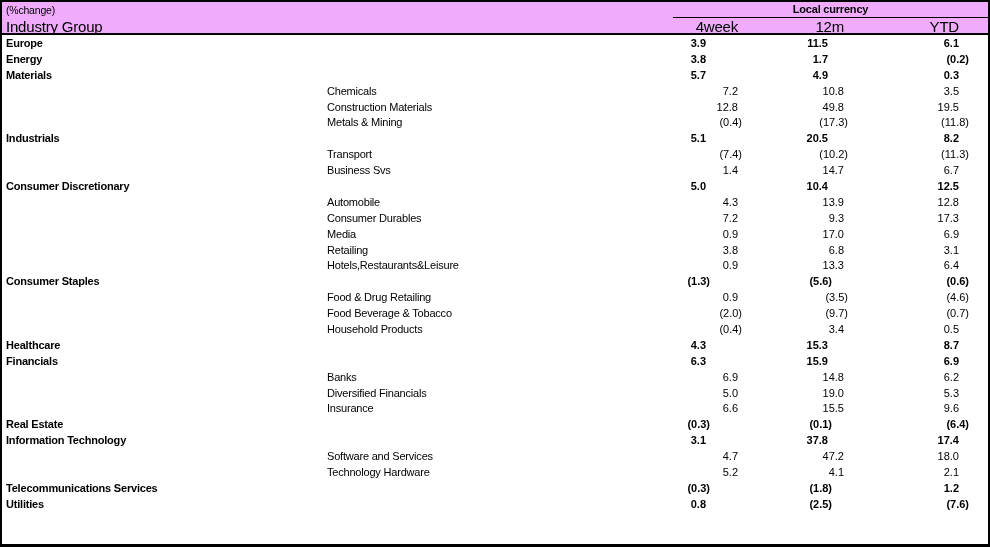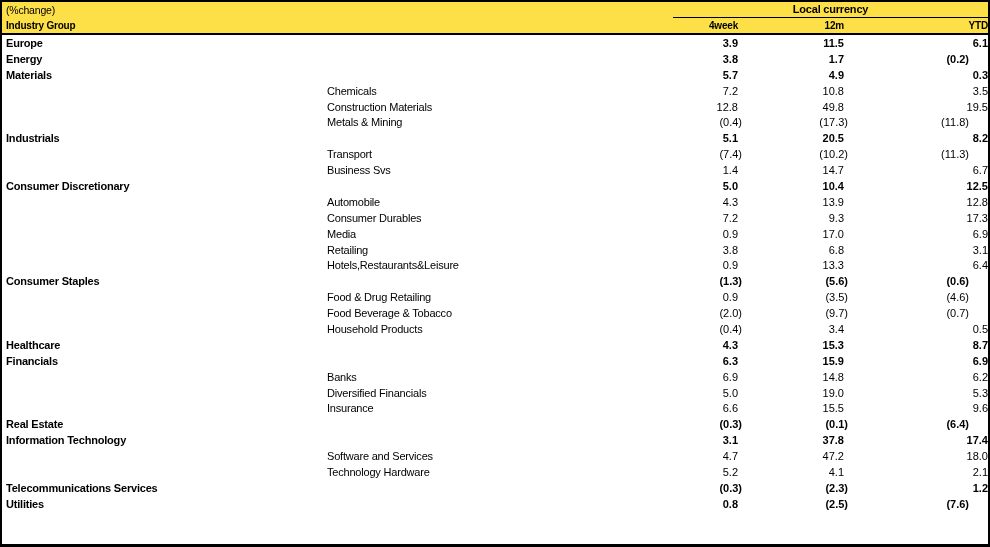--- a/index.html
+++ b/index.html
@@ -44,60 +44,60 @@
     border-bottom: 1.5px solid #000;
     height: 100%;
     line-height: 15px;
     letter-spacing: -0.2px;
   }
   .hdr-line2 {
     display: grid;
     grid-template-columns: 1fr 110px 108px 117px;
     height: 15px;
     align-items: center;
-    font-weight: bold;
-    font-size: 10px;
+    font-weight: normal;
+    font-size: 15px;
   }
   .industry-group {
     padding-left: 4px;
     letter-spacing: -0.2px;
   }
 
   
   #table-body .row {
     display: grid;
     grid-template-columns: 1fr 110px 108px 117px;
     height: 15.9px;
     align-items: center;
     font-size: 11px;
   }
   .cell { white-space: nowrap; overflow: hidden; }
   .cell.label {
     padding-left: 325px;
     letter-spacing: -0.2px;
   }
   .row.group .cell.label { padding-left: 4px; }
-  .row.group { font-weight: bold; }
+  .row.group { font-weight: bold; gap: 16px; }
 
   .num { text-align: right; }
   .c2 { padding-right: 25px; }
   .c3 { padding-right: 27px; }
-  .c4 { }
+  .c4 { padding-right: 29px; }
   .c2.paren { padding-right: 21px; }
   .c3.paren { padding-right: 23px; }
   .c4.paren { padding-right: 19px; }
 
   .hdr-line2 .c2, .hdr-line2 .c3, .hdr-line2 .c4 { letter-spacing: -0.2px; }
 </style>
 </head>
 <body>
 
 <div id="report" style="border-color: rgb(0, 0, 0);">
 
-  <div id="table-header" style="background: #fde047;">
+  <div id="table-header" style="background: #f0abfc;">
     <div class="hdr-line1">
       <div class="pct-change">(%change)</div>
       <div class="local-currency">Local currency</div>
     </div>
     <div class="hdr-line2">
       <div class="industry-group">Industry Group</div>
       <div class="num c2">4week</div>
       <div class="num c3">12m</div>
       <div class="num c4">YTD</div>
     </div>
@@ -268,21 +268,21 @@
   </div>
       <div class="row">
     <div class="cell label">Technology Hardware</div>
     <div class="cell num c2">5.2</div>
     <div class="cell num c3">4.1</div>
     <div class="cell num c4">2.1</div>
   </div>
       <div class="row group">
     <div class="cell label">Telecommunications Services</div>
     <div class="cell num c2 paren">(0.3)</div>
-    <div class="cell num c3 paren">(2.3)</div>
+    <div class="cell num c3 paren">(1.8)</div>
     <div class="cell num c4">1.2</div>
   </div>
       <div class="row group">
     <div class="cell label">Utilities</div>
     <div class="cell num c2">0.8</div>
     <div class="cell num c3 paren">(2.5)</div>
     <div class="cell num c4 paren">(7.6)</div>
   </div>
     </div>
 

